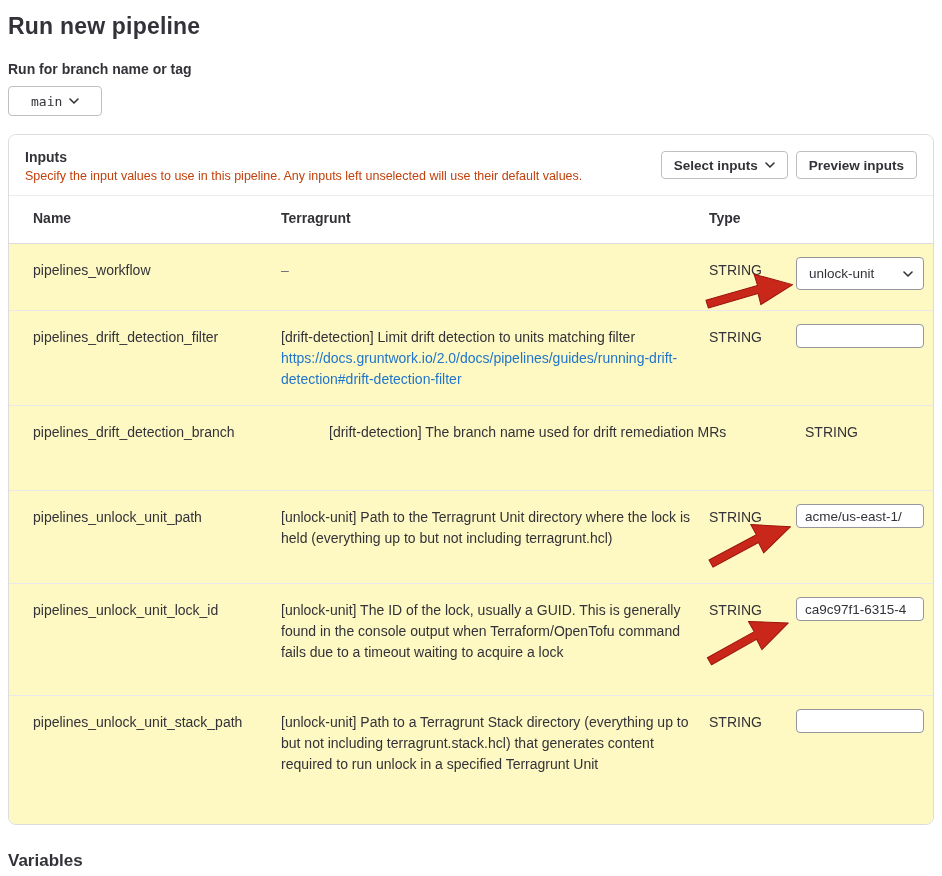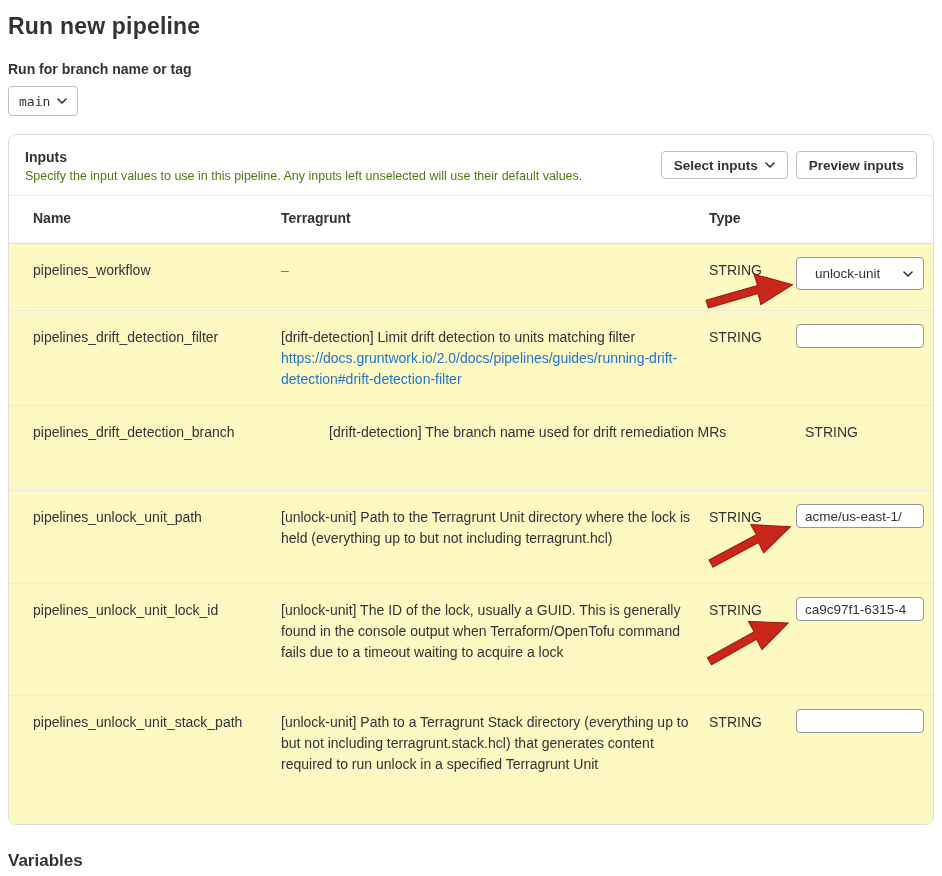--- a/index.html
+++ b/index.html
@@ -3,37 +3,37 @@
 <meta charset="utf-8">
 <style>
   * { margin:0; padding:0; box-sizing:border-box; }
   html,body { width:942px; height:876px; background:#fff; overflow:hidden; }
   body { font-family:"Liberation Sans", sans-serif; color:#333238; padding:0 8px; }
 
   .page-title { font-size:23px; font-weight:700; margin-top:13px; letter-spacing:.2px; }
   .branch-label { font-size:14px; font-weight:700; margin-top:21px; }
   .branch-btn {
     margin-top:9px; display:inline-flex; align-items:center; gap:7px;
-    height:30px; padding:0 10px; background:#fff;
+    height:30px; padding:0 22px; background:#fff;
     border:1px solid #bfbfc3; border-radius:4px; cursor:pointer;
     font-family:"DejaVu Sans Mono", monospace; font-size:13px; color:#333238;
   }
   .chev { width:10px; height:6px; display:inline-block; }
   .chev svg { display:block; }
 
   .card {
     margin-top:18px; border:1px solid #dcdcde; border-radius:8px;
     background:#fff; width:926px; overflow:hidden;
   }
   .card-header {
     display:flex; align-items:flex-start; justify-content:space-between;
     padding:14px 16px 12px 16px; border-bottom:1px solid #ececef; background:#fff;
   }
   .card-header-titles .card-title { font-size:14px; font-weight:700; }
-  .card-header-titles .card-subtitle { font-size:12.5px; color:#4d7c0f; margin-top:4px; }
+  .card-header-titles .card-subtitle { font-size:12.5px; color:#c2410c; margin-top:4px; }
   .card-header-actions { display:flex; gap:8px; margin-top:2px; }
   .gl-btn {
     display:inline-flex; align-items:center; gap:7px; height:28px; padding:0 12px;
     background:#fff; border:1px solid #bfbfc3; border-radius:4px; cursor:pointer;
     font-family:"Liberation Sans", sans-serif; font-size:13.5px; color:#333238;font-weight:bold;
   }
 
   .thead {
     display:grid; grid-template-columns:248px 428px 87px 1fr;
     padding:0 8px 4px 24px; background:#fff; border-bottom:1px solid #dcdcde;
@@ -61,21 +61,21 @@
   .value-input {
     width:128px; height:24px; border:1px solid #97969c; border-radius:4px;
     background:#fff; padding:0 8px; font-family:"Liberation Sans", sans-serif;
     font-size:13.5px; color:#333238; outline:none;
   }
   .value-wrap { position:relative; display:inline-block; }
   .caret { position:absolute; left:9px; top:7px; width:1px; height:18px; background:#333238; }
   .value-select {
     width:128px; height:33px; border:1px solid #97969c; border-radius:4px;
     background:#fff; display:inline-flex; align-items:center; justify-content:space-between;
-    padding:0 10px 0 18px; font-size:13.5px; color:#333238; cursor:pointer;
+    padding:0 10px 0 12px; font-size:13.5px; color:#333238; cursor:pointer;
   }
 
   .arrow { position:absolute; width:92px; height:40px; pointer-events:none; }
   .trow:nth-child(1) .arrow { left:694px; top:26px; transform:rotate(-7deg); }
   .trow:nth-child(4) .arrow { left:694px; top:30px; transform:rotate(-19deg); }
   .trow:nth-child(5) .arrow { left:692px; top:34px; transform:rotate(-20deg); }
 
   .variables-title { font-size:17px; font-weight:700; margin-top:26px; }
 </style>
 </head>

